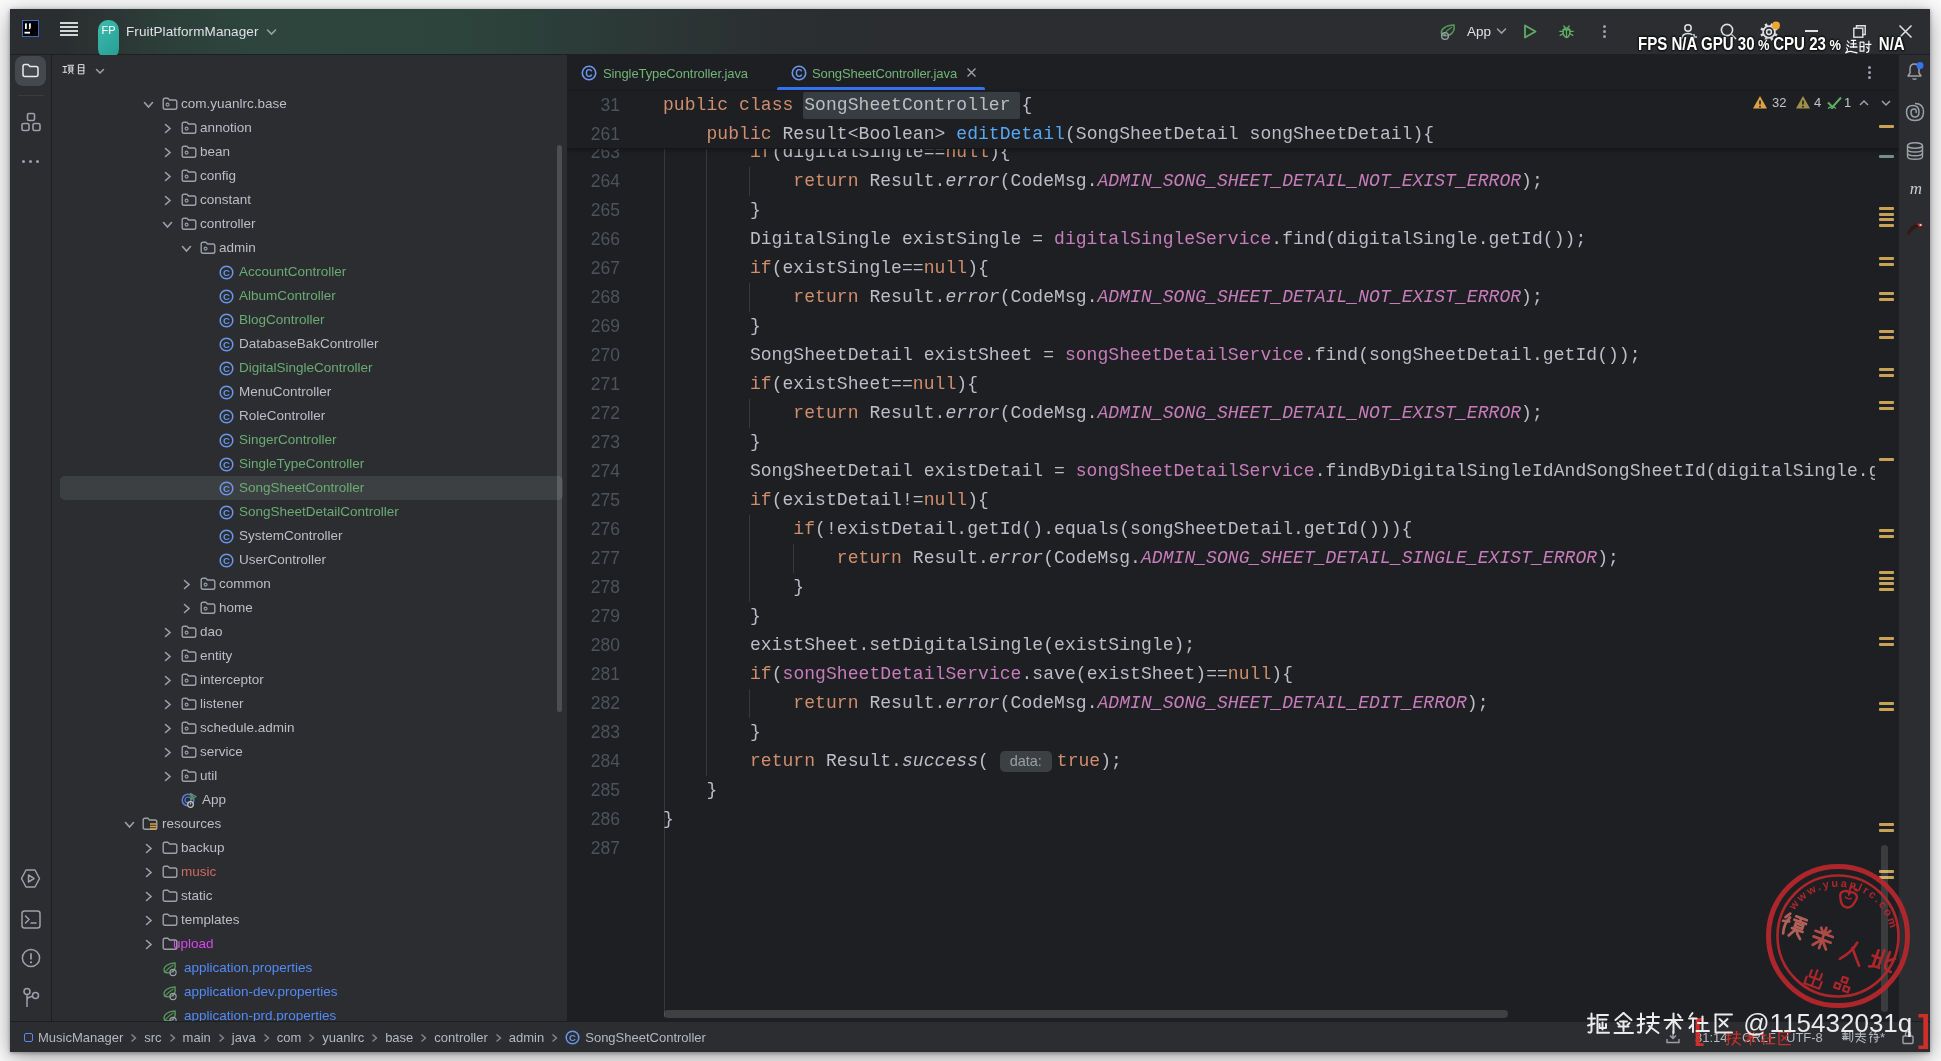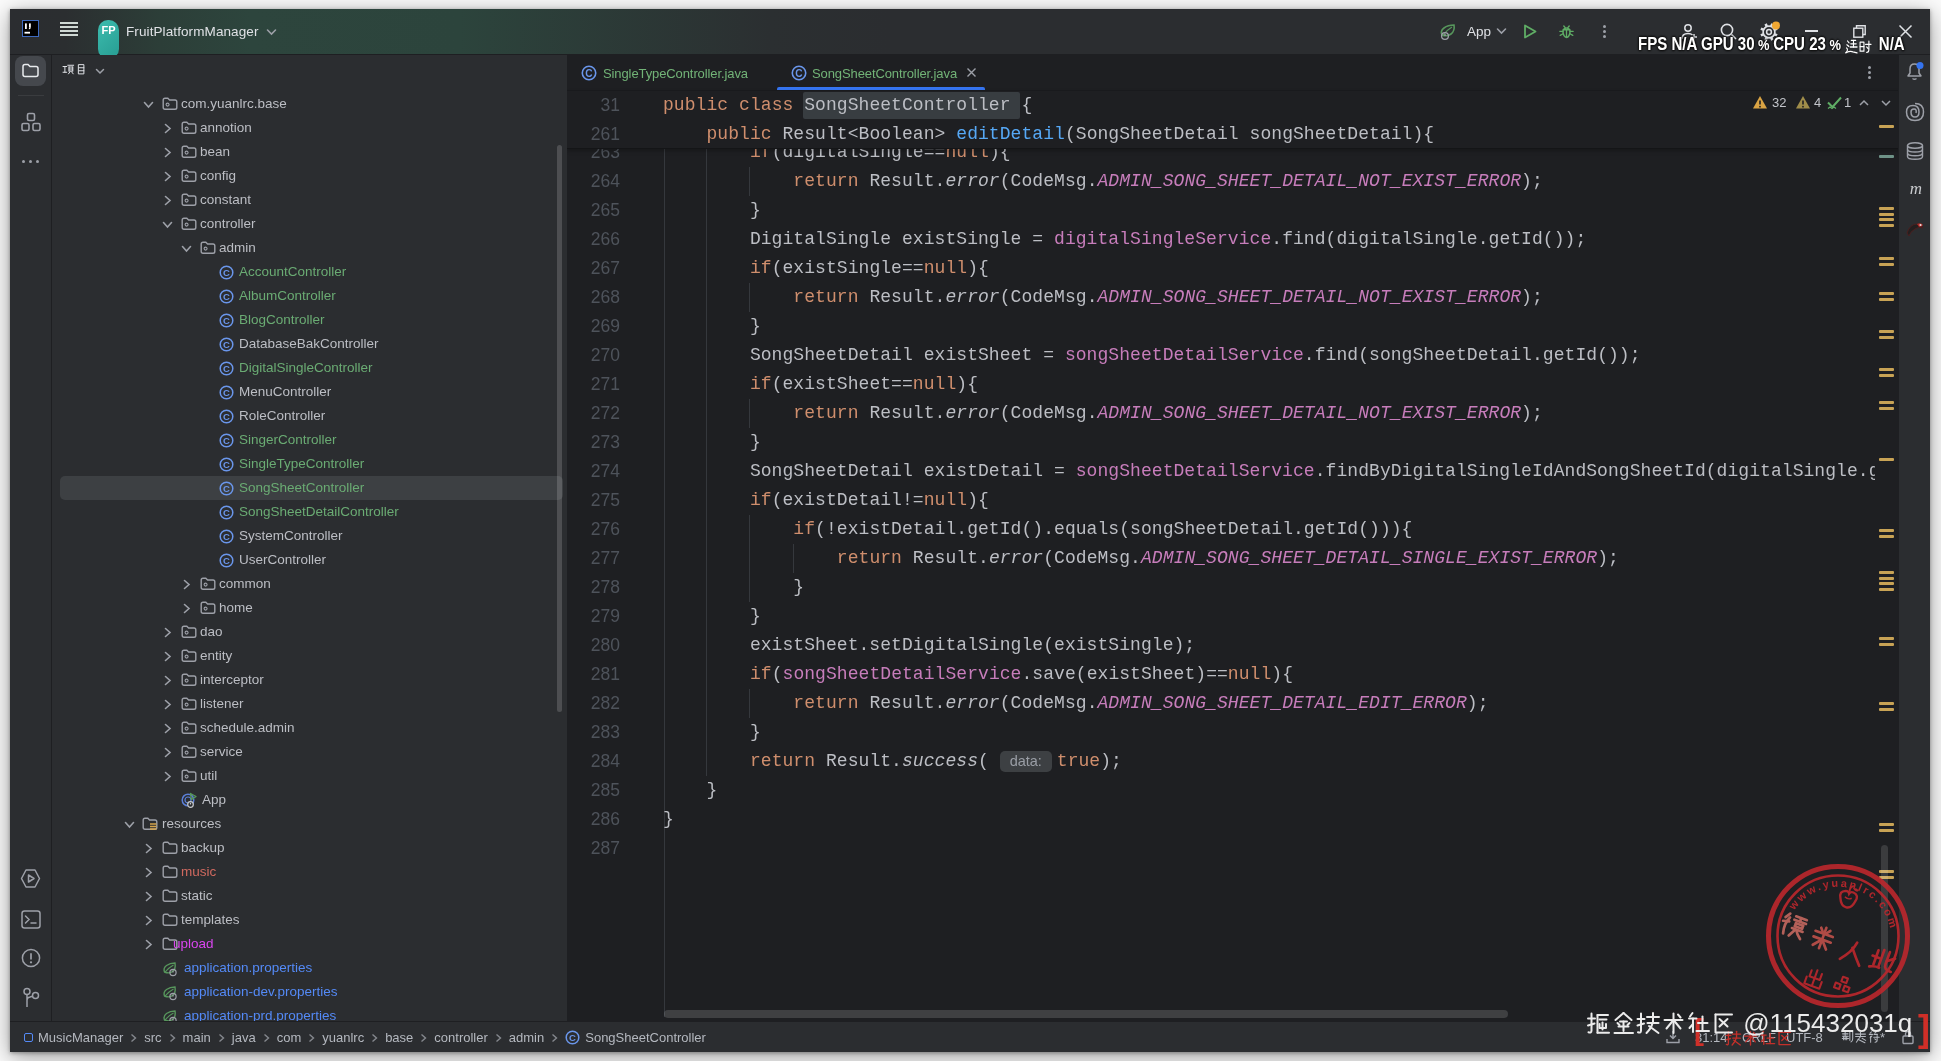--- a/index.html
+++ b/index.html
@@ -238,21 +238,21 @@
           <path d="M8.8 7.6 Q8.8 9.4 6.9 9.2 L6.9 7.9 Q7.3 8 7.3 7.6 Z"></path>
         </g>
 <rect x="2.5" y="11.8" width="5.5" height="1.8" fill="#fff"></rect>
       </svg>
       <div class="abs" style="left:50px;top:13px;width:18px;height:14px">
         <div class="abs" style="left:0;top:0px;width:18px;height:2px;background:#cfd8d4"></div>
         <div class="abs" style="left:0;top:4px;width:18px;height:2px;background:#cfd8d4"></div>
         <div class="abs" style="left:0;top:8px;width:18px;height:2px;background:#cfd8d4"></div>
         <div class="abs" style="left:0;top:12px;width:18px;height:2px;background:#cfd8d4"></div>
       </div>
-      <div class="abs" style="left:88px;top:11px;width:21px;height:39px;border-radius:10px;background:linear-gradient(135deg,#3cbcae,#279c92);color:#fff;font-size:11px;font-weight:bold;text-align:center;line-height:21px">FP</div>
+      <div class="abs" style="left:88px;top:11px;width:21px;height:39px;border-radius:10px;background:linear-gradient(135deg,#3cbcae,#279c92);color:#fff;font-size:11px;font-weight:normal;text-align:center;line-height:21px">FP</div>
       <div class="abs" style="left:116px;top:15px;font-size:13.5px;color:#dfe1e5;font-weight:500;letter-spacing:.1px">FruitPlatformManager</div>
       <svg class="abs" style="left:256px;top:19px" width="11" height="8" viewBox="0 0 11 8">
         <path d="M1.5 2 L5.5 6 L9.5 2" stroke="#9da0a8" stroke-width="1.6" fill="none" stroke-linecap="round"></path>
       </svg>
       <svg class="abs" style="left:1428px;top:14px" width="20" height="18" viewBox="0 0 20 18">
 <path d="M16 2 Q17 8 13 11 Q9 14 4 12 Q2 8 6 5 Q10 2 16 2 Z" fill="none" stroke="#57965c" stroke-width="1.6"></path>
 <path d="M14 4 Q9 7 5 12" stroke="#57965c" stroke-width="1.2" fill="none"></path>
 <circle cx="7" cy="13" r="3.4" fill="none" stroke="#9da0a8" stroke-width="1.3"></circle>
         <path d="M7 10.8 V13" stroke="#9da0a8" stroke-width="1.3"></path>
       </svg>

